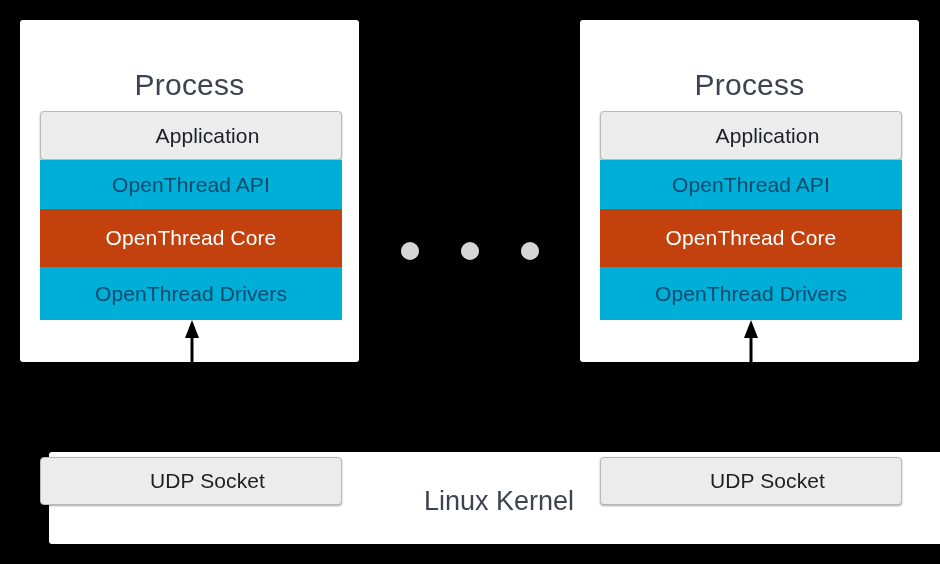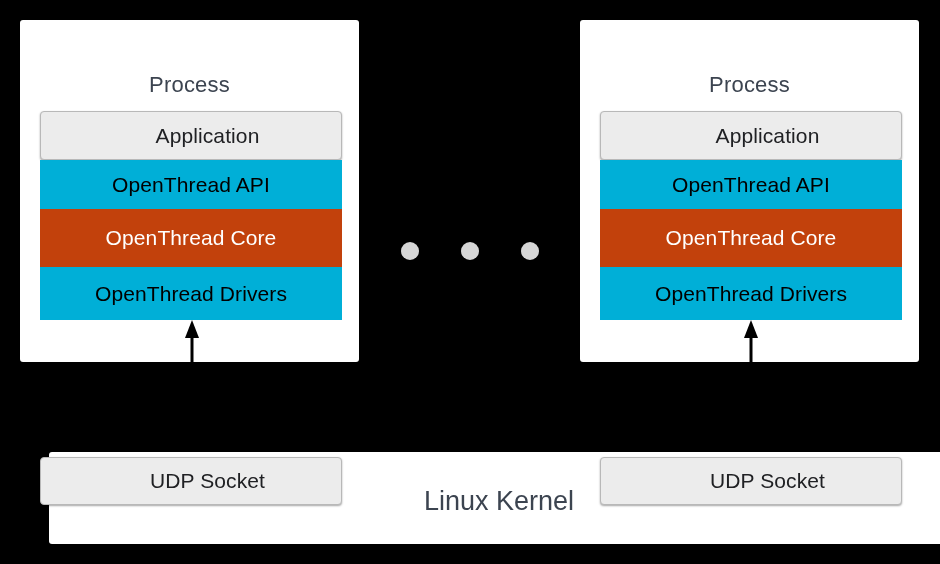--- a/index.html
+++ b/index.html
@@ -22,21 +22,21 @@
     background: #ffffff;
     border-radius: 3px;
   }
 
   .card-title {
     position: absolute;
     left: 0;
     right: 0;
     text-align: center;
     color: #3c4450;
-    font-size: 22px;
+    font-size: 30px;
     line-height: 34px;
     letter-spacing: 0.2px;
     white-space: nowrap;
   }
 
   
   .layer {
     position: absolute;
     display: flex;
     align-items: center;
@@ -49,21 +49,21 @@
   .layer-plain {
     background: #ececec;
     border: 1px solid #b8b8b8;
     border-radius: 4px;
     color: #202124;
     box-shadow: 0 1px 2px rgba(0,0,0,0.35);
     padding-left: 33px;
   }
   .layer-cyan {
     background: #00afd7;
-    color: #000000;
+    color: #0c4a6e;
   }
   .layer-navy {
     background: #c2410c;
     color: #ffffff;
   }
 
   
   .kernel-label {
     position: absolute;
     text-align: center;

